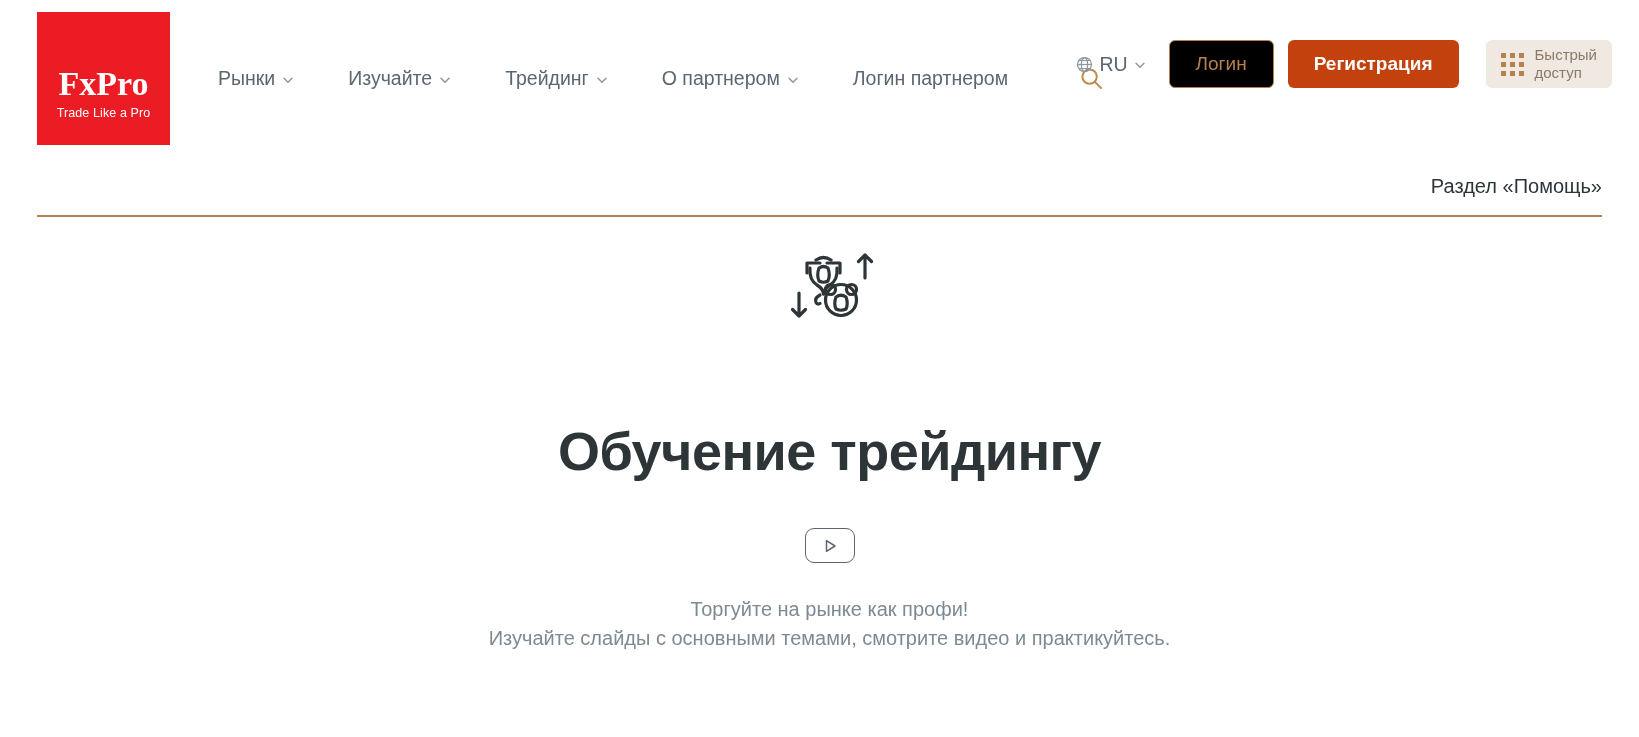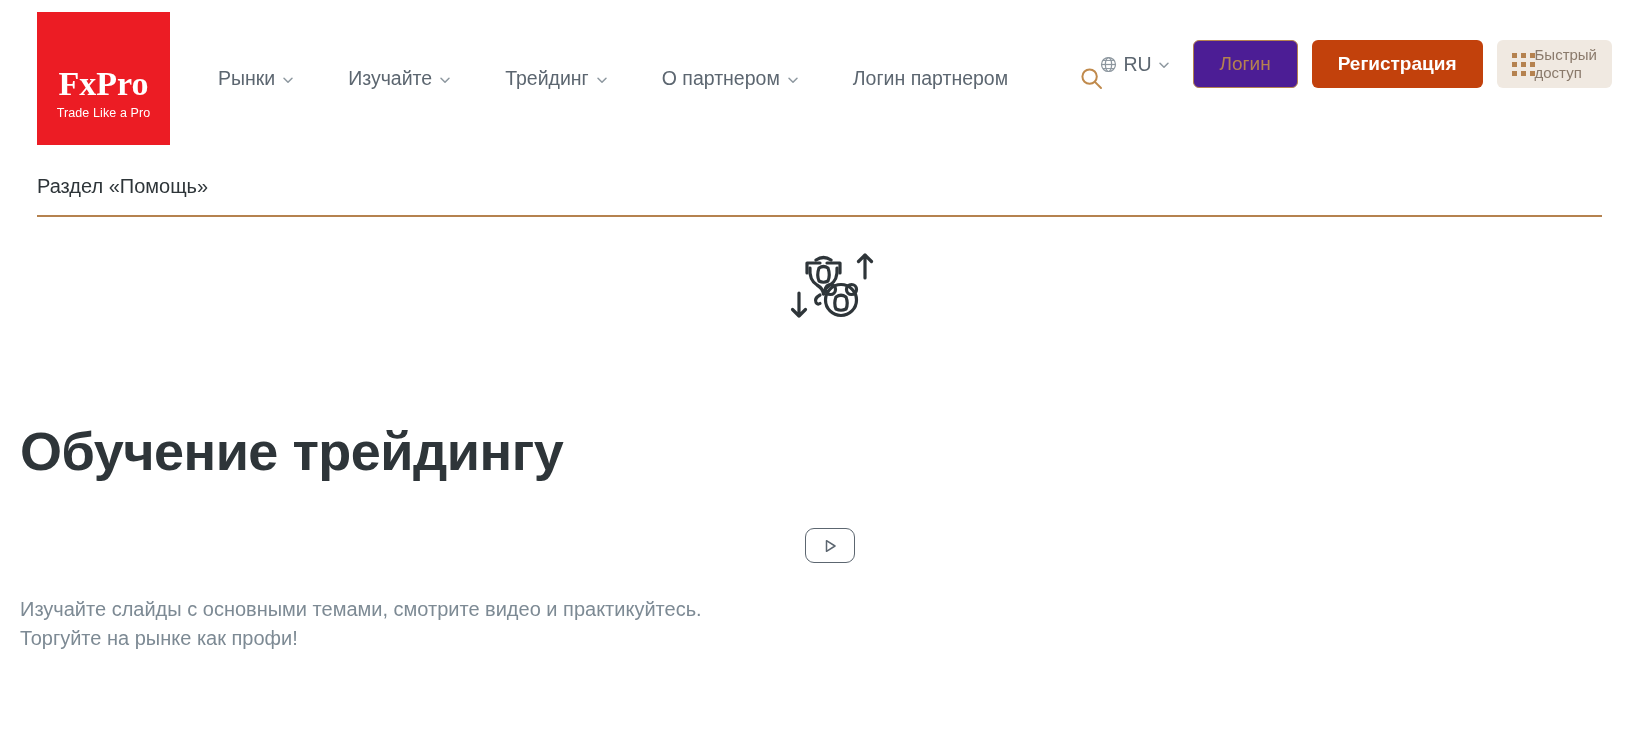--- a/index.html
+++ b/index.html
@@ -96,21 +96,21 @@
     font-size: 19.5px;
     cursor: pointer;
     margin-right: 23px;
   }
   .globe { width: 17px; height: 17px; display:block; }
 
   .btn-login {
     border: 1px solid #B5824F;
     border-radius: 6px;
     color: #B5824F;
-    background: #4c1d95;
+    background: #000000;
     font-size: 19px;
     padding: 0 26px;
     height: 48px;
     line-height: 46px;
     cursor: pointer;
     white-space: nowrap;
     font-family: "Liberation Sans", sans-serif;
   }
   .btn-reg {
     border: none;
@@ -123,25 +123,26 @@
     line-height: 48px;
     margin-left: 14px;
     cursor: pointer;
     white-space: nowrap;
     font-family: "Liberation Sans", sans-serif;
     font-weight: bold;
   }
   .btn-quick {
     display: flex;
     align-items: center;
+    gap: 11px;
     background: #F0E9E1;
     border-radius: 6px;
     height: 48px;
     padding: 0 15px;
-    margin-left: 14px;
+    margin-left: 27px;
     cursor: pointer;
     border: none;
   }
   .dotgrid {
     display: grid;
     grid-template-columns: repeat(3, 5px);
     grid-template-rows: repeat(3, 5px);
     gap: 4px;
   }
   .dotgrid i {
@@ -162,21 +163,21 @@
   .subnav-wrap {
     position: relative;
     height: 77px;
   }
   .subnav {
     position: relative;
     margin: 0 37px 0 37px;
     height: 60px;
     display: flex;
     align-items: center;
-    justify-content: flex-start;
+    justify-content: flex-end;
     border-bottom: 2px solid #B5824F;
   }
   .subnav-title {
     color: #2E3539;
     font-size: 20px;
   }
   .subnav-right {
     display: flex;
     align-items: center;
     gap: 21px;
@@ -199,20 +200,21 @@
     background: #fff;
     margin-left: 9px;
   }
   .more-btn i {
     width: 6px; height: 6px; border-radius: 50%;
     background: #B5824F; display:block;
   }
 
   
   .hero {
+    text-align: center;
     padding-top: 2px;
     padding-left: 20px;
   }
   .hero-icon { height: 100px; display:flex; align-items:center; justify-content:center; }
   .hero-title {
     font-size: 54px;
     font-weight: bold;
     color: #2E3539;
     margin-top: 84px;
     letter-spacing: -0.5px;
@@ -372,16 +374,16 @@
 
   <div class="play-wrap">
     <div class="play-btn">
       <svg width="18" height="18" viewBox="0 0 18 18">
         <path d="M5.5 3.7 L14 9 L5.5 14.3 Z" fill="none" stroke="#5C6670" stroke-width="1.5" stroke-linejoin="round"></path>
       </svg>
     </div>
   </div>
 
   <div class="hero-desc">
+    <div>Торгуйте на рынке как профи!</div>
     <div>Изучайте слайды с основными темами, смотрите видео и практикуйтесь.</div>
-    <div>Торгуйте на рынке как профи!</div>
   </div>
 </div>
 
 </body></html>

